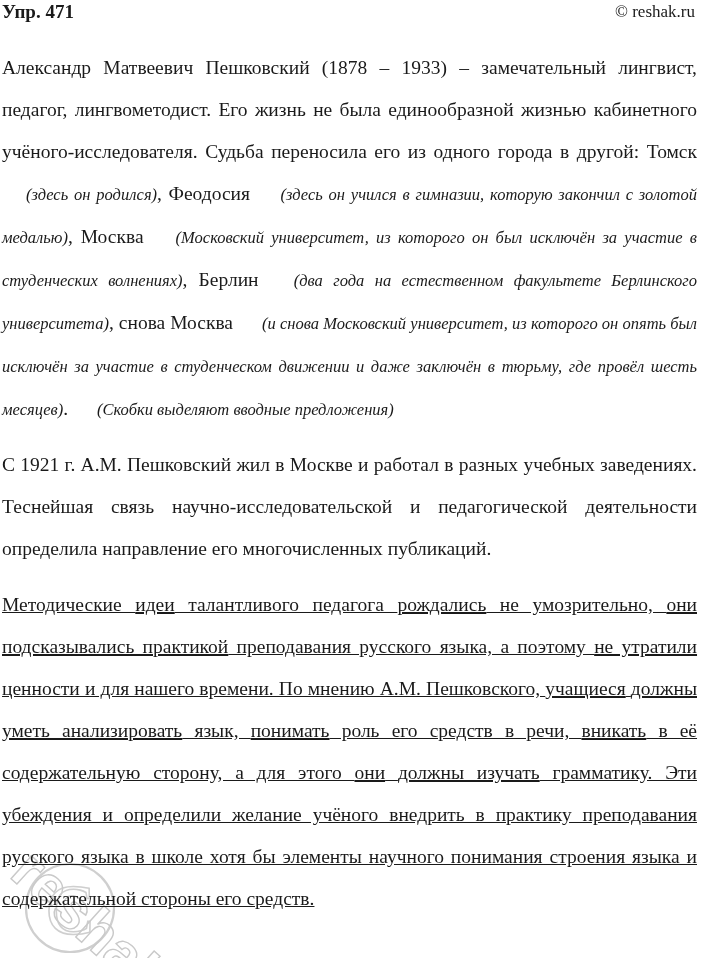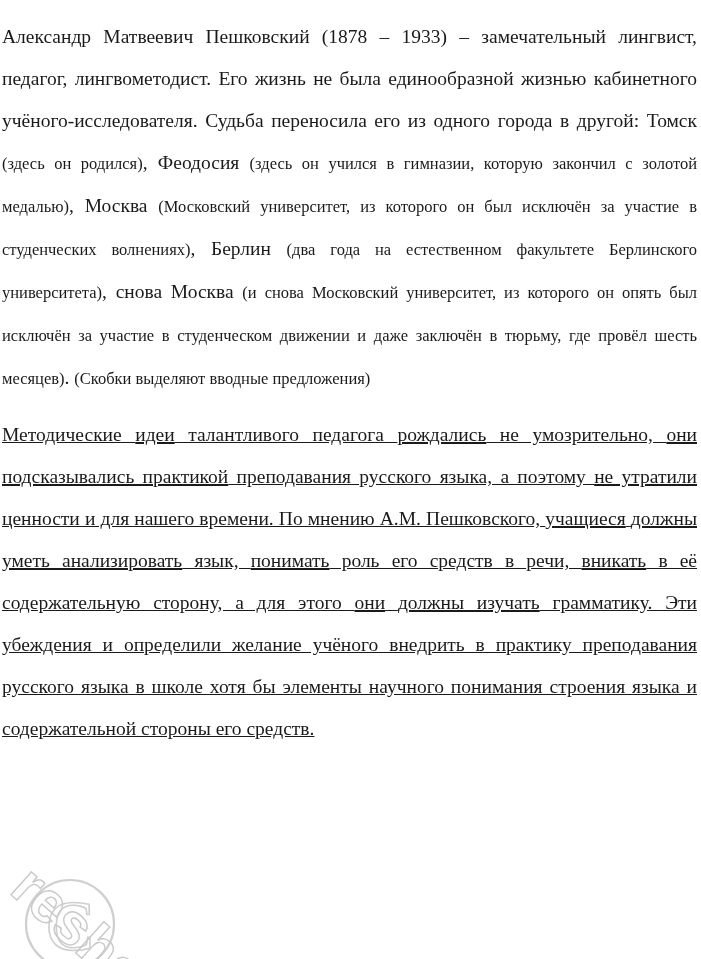--- a/index.html
+++ b/index.html
@@ -58,21 +58,23 @@
     text-justify: inter-word;
     font-size: 19.5px;
     line-height: 42px;
     letter-spacing: 0.0px;
   }
   p.para.p1 { margin-top: 16px; }
   p.para.p2 { margin-top: 13px; }
   p.para.p3 { margin-top: 14px; text-decoration: underline; }
 
   .note {
+    font-style: italic;
     font-size: 16.5px;
+    margin-left: 24px;
   }
   .u  { text-decoration: underline; text-underline-offset: 2px; }
 
   
   .watermark {
     position: absolute;
     left: 2px;
     top: 828px;
     width: 240px;
     height: 130px;
@@ -99,25 +101,30 @@
     fill: none;
     stroke: #cfcfcf;
     stroke-width: 1.6;
   }
 </style>
 </head>
 <body>
 
 <div class="page">
 
+  <div class="header">
+    <span class="ex-title">Упр. 471</span>
+    <span class="copyright">© reshak.ru</span>
+  </div>
 
   <div class="content">
 
     <p class="para p1"><span>Александр Матвеевич Пешковский (1878 – 1933) – замечательный лингвист, педагог, лингвометодист. Его жизнь не была единообразной жизнью кабинетного учёного-исследователя. Судьба переносила его из одного города в другой: Томск </span><span class="note">(здесь он родился)</span><span>, Феодосия </span><span class="note">(здесь он учился в гимназии, которую закончил с золотой медалью)</span><span>, Москва </span><span class="note">(Московский университет, из которого он был исключён за участие в студенческих волнениях)</span><span>, Берлин </span><span class="note">(два года на естественном факультете Берлинского университета)</span><span>, снова Москва </span><span class="note">(и снова Московский университет, из которого он опять был исключён за участие в студенческом движении и даже заключён в тюрьму, где провёл шесть месяцев)</span><span>. </span><span class="note">(Скобки выделяют вводные предложения)</span></p>
 
+    <p class="para p2">С 1921 г. А.М. Пешковский жил в Москве и работал в разных учебных заведениях. Теснейшая связь научно-исследовательской и педагогической деятельности определила направление его многочисленных публикаций.</p>
 
     <p class="para p3"><span>Методические </span><span class="u">идеи</span><span> талантливого педагога </span><span class="u">рождались</span><span> не умозрительно, </span><span class="u">они</span><span> </span><span class="u">подсказывались практикой</span><span> преподавания русского языка, а поэтому </span><span class="u">не утратили</span><span> ценности и для нашего времени. По мнению А.М. Пешковского, </span><span class="u">учащиеся</span><span> </span><span class="u">должны уметь анализировать</span><span> язык, </span><span class="u">понимать</span><span> роль его средств в речи, </span><span class="u">вникать</span><span> в её содержательную сторону, а для этого </span><span class="u">они</span><span> </span><span class="u">должны изучать</span><span> грамматику. Эти убеждения и определили желание учёного внедрить в практику преподавания русского языка в школе хотя бы элементы научного понимания строения языка и содержательной стороны его средств.</span></p>
 
   </div>
 
   <div class="watermark">
     <svg width="240" height="130" viewBox="0 0 240 130" xmlns="http://www.w3.org/2000/svg">
       <g>
         <circle class="wm-circle" cx="68" cy="80" r="44"></circle>
         <text class="wm-c-glyph" x="68" y="106" text-anchor="middle">C</text>

